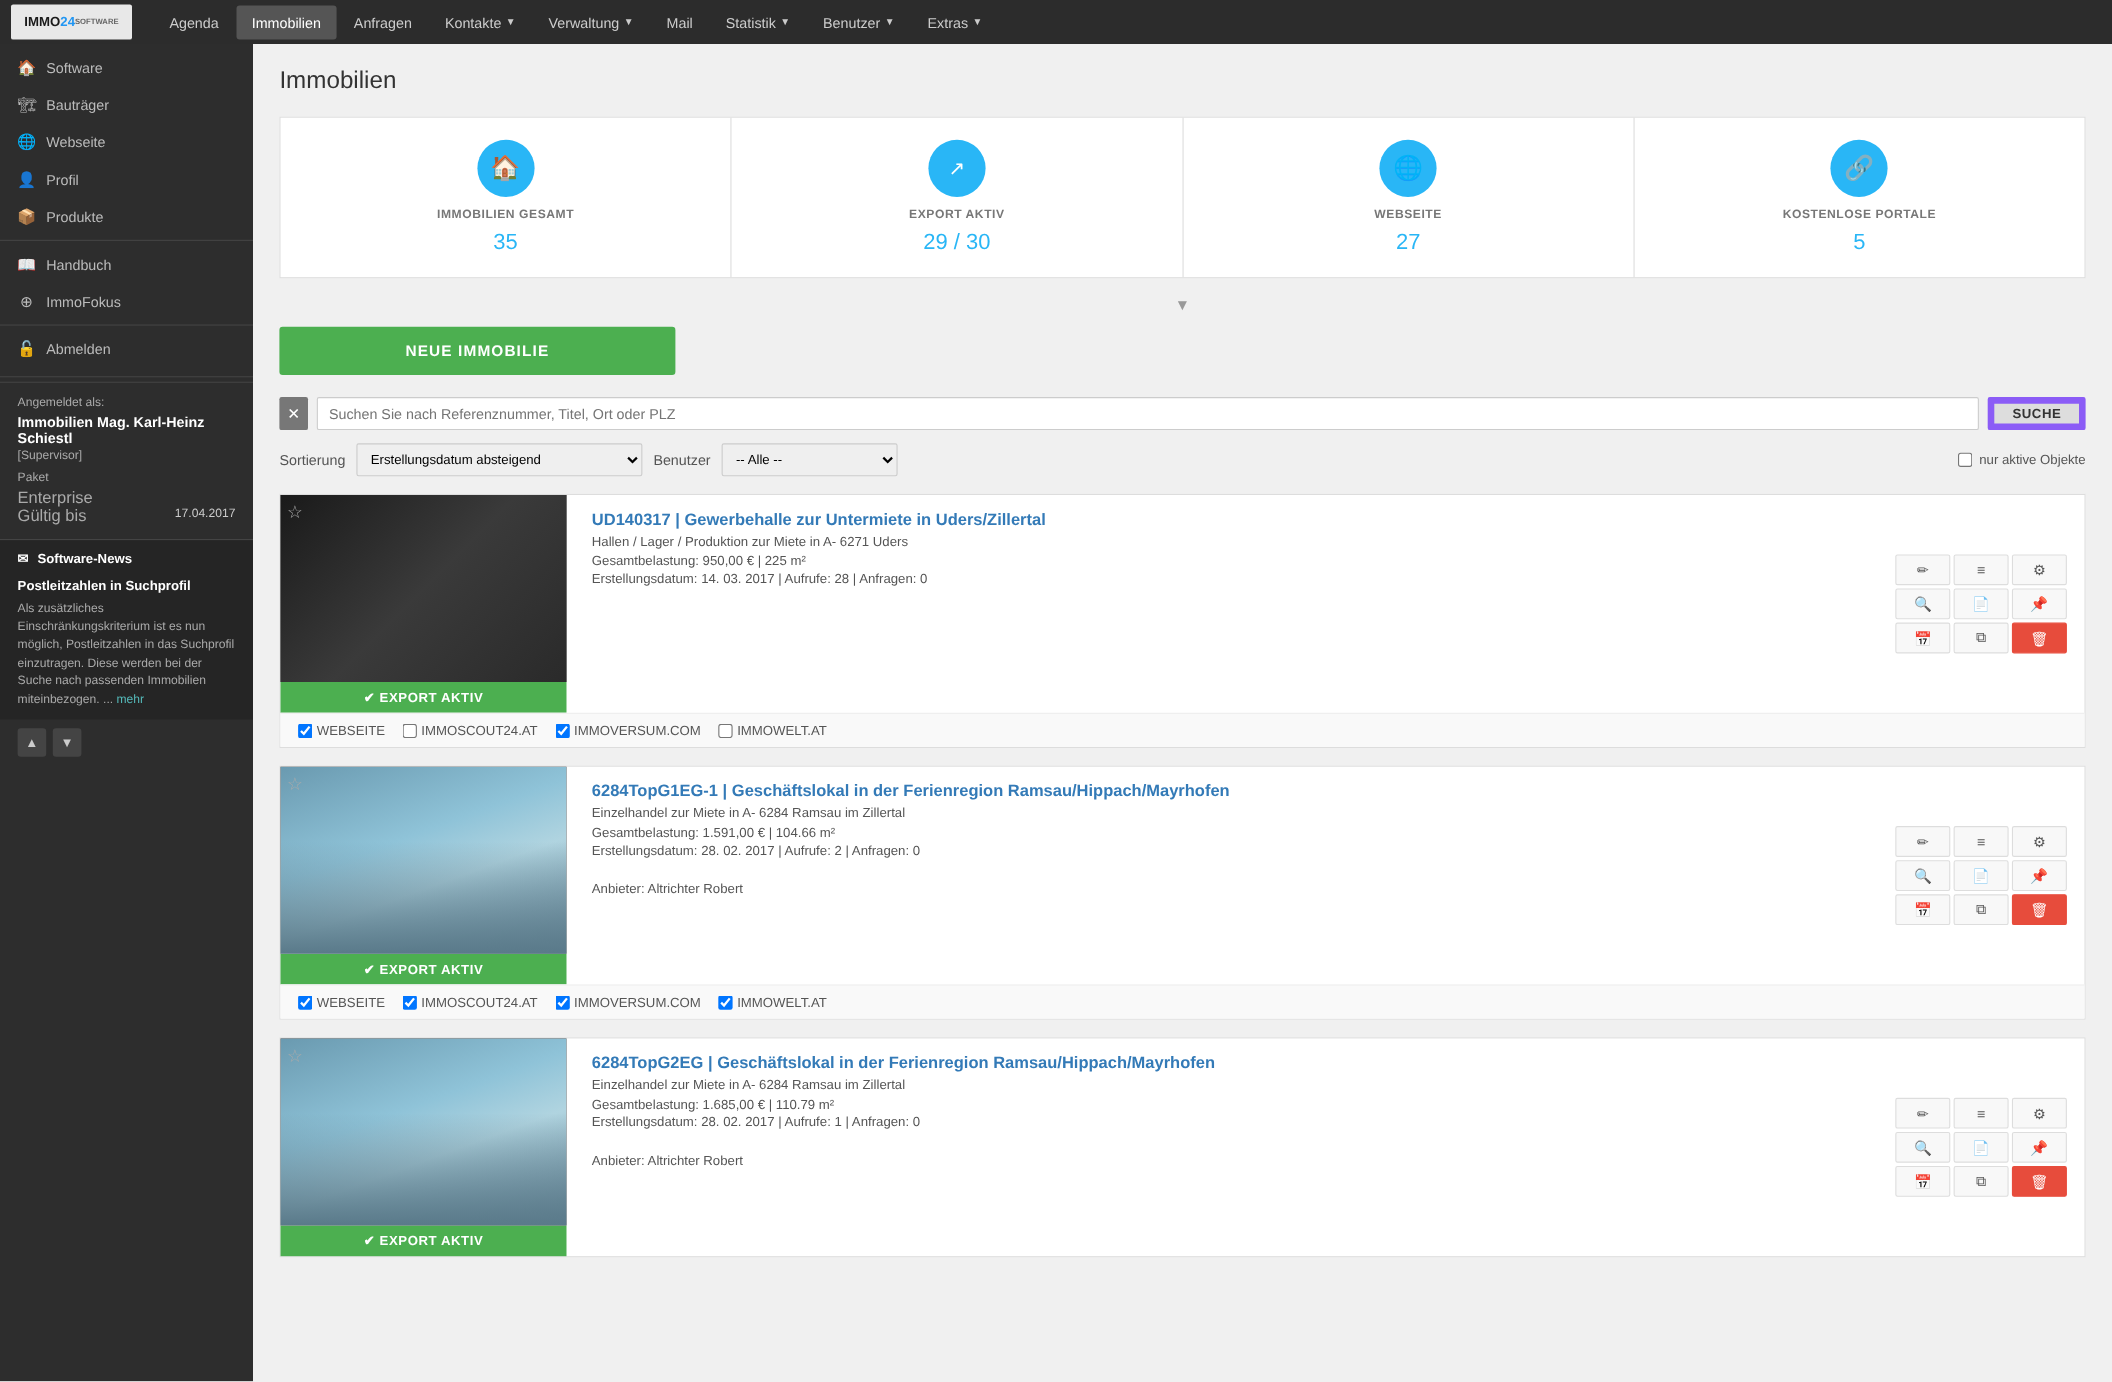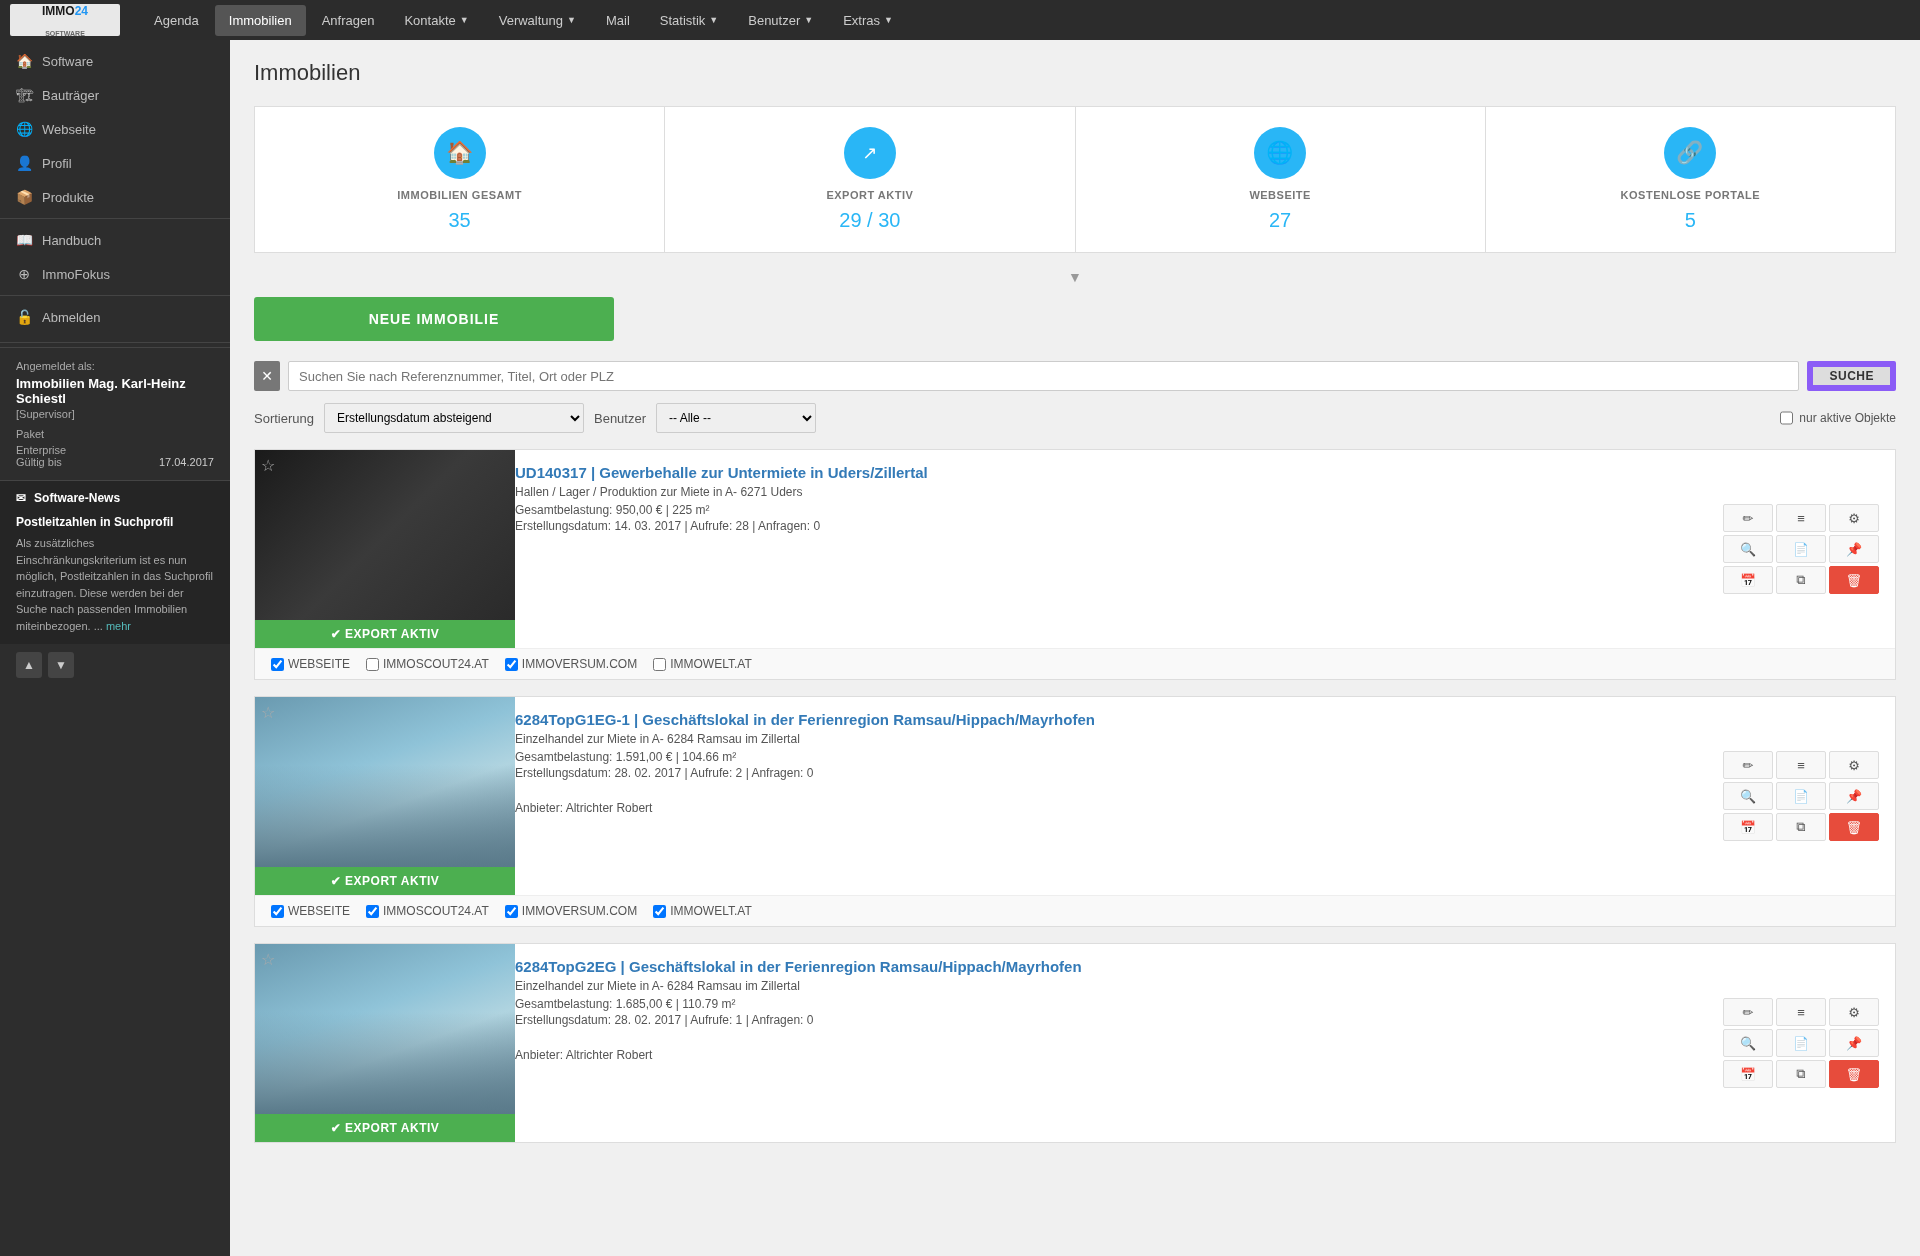--- a/index.html
+++ b/index.html
@@ -24,21 +24,20 @@
       background: #e8e8e8;
       width: 110px;
       height: 32px;
       display: flex;
       align-items: center;
       justify-content: center;
       font-weight: bold;
       font-size: 11px;
       color: #333;
       border-radius: 2px;
-      flex-direction: column;
     }
     .nav-items { display: flex; align-items: center; gap: 2px; }
     .nav-item {
       color: #ccc;
       padding: 8px 14px;
       cursor: pointer;
       font-size: 13px;
       border-radius: 3px;
       display: flex;
       align-items: center;
@@ -81,21 +80,21 @@
       padding: 12px 16px;
       font-size: 11px;
       color: #888;
       border-top: 1px solid #444;
     }
     .sidebar-meta .label { color: #aaa; margin-bottom: 4px; font-size: 11px; }
     .sidebar-meta .user-name { color: #fff; font-size: 13px; font-weight: bold; margin-bottom: 2px; }
     .sidebar-meta .user-role { color: #aaa; font-size: 11px; }
     .sidebar-meta .paket-label { color: #aaa; margin-top: 8px; font-size: 11px; }
     .sidebar-meta .enterprise-row { display: flex; justify-content: space-between; align-items: center; margin-top: 4px; }
-    .sidebar-meta .enterprise-label { color: #aaa; font-size: 11px; }
+    .sidebar-meta .enterprise-label { color: #aaa; font-size: 15px; }
     .sidebar-meta .enterprise-val { color: #ccc; font-size: 11px; }
     .sidebar-meta .gueltig-row { display: flex; justify-content: space-between; }
 
     .sidebar-news {
       padding: 10px 16px;
       background: #252525;
       border-top: 1px solid #444;
     }
     .sidebar-news-title {
       display: flex;
@@ -319,21 +318,21 @@
       text-align: center;
       padding: 7px 0;
       font-size: 12px;
       font-weight: bold;
       letter-spacing: 0.5px;
       cursor: pointer;
     }
     .prop-export-bar::before { content: '✔ '; }
     .prop-info {
       flex: 1;
-      padding: 14px 0;
+      padding: 14px 23px;
     }
     .prop-title {
       font-size: 15px;
       color: #337ab7;
       font-weight: bold;
       margin-bottom: 4px;
       cursor: pointer;
     }
     .prop-subtitle { font-size: 12px; color: #555; margin-bottom: 4px; }
     .prop-meta { font-size: 12px; color: #555; margin-bottom: 2px; }

